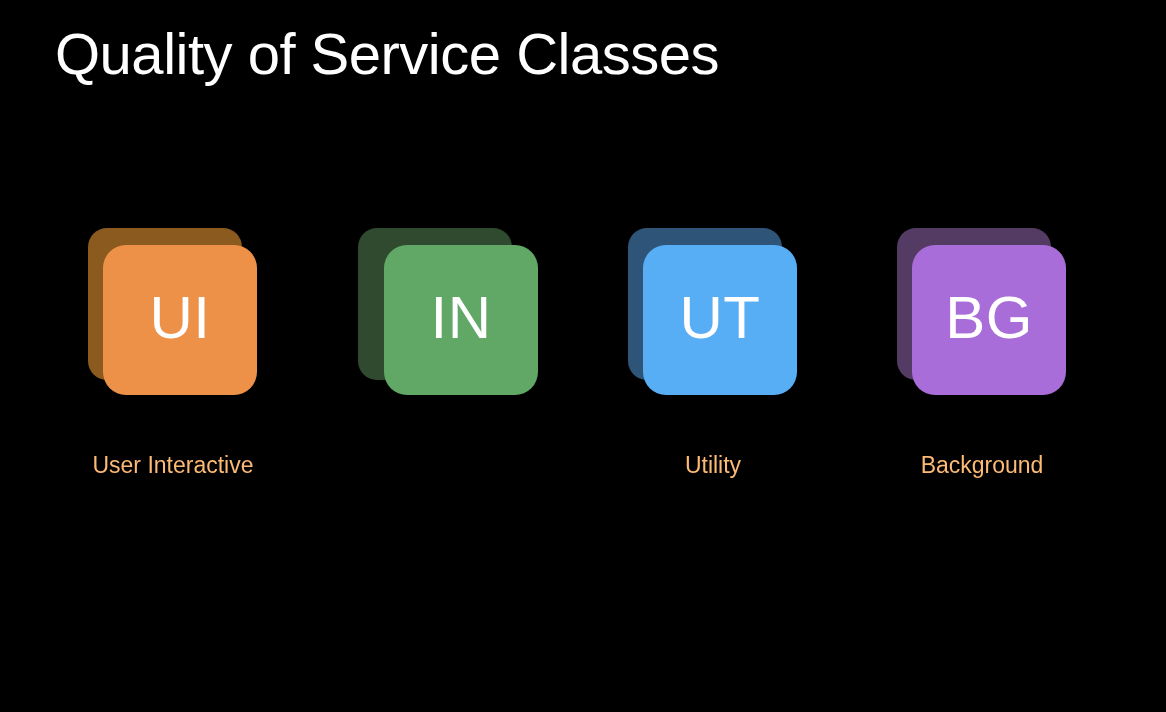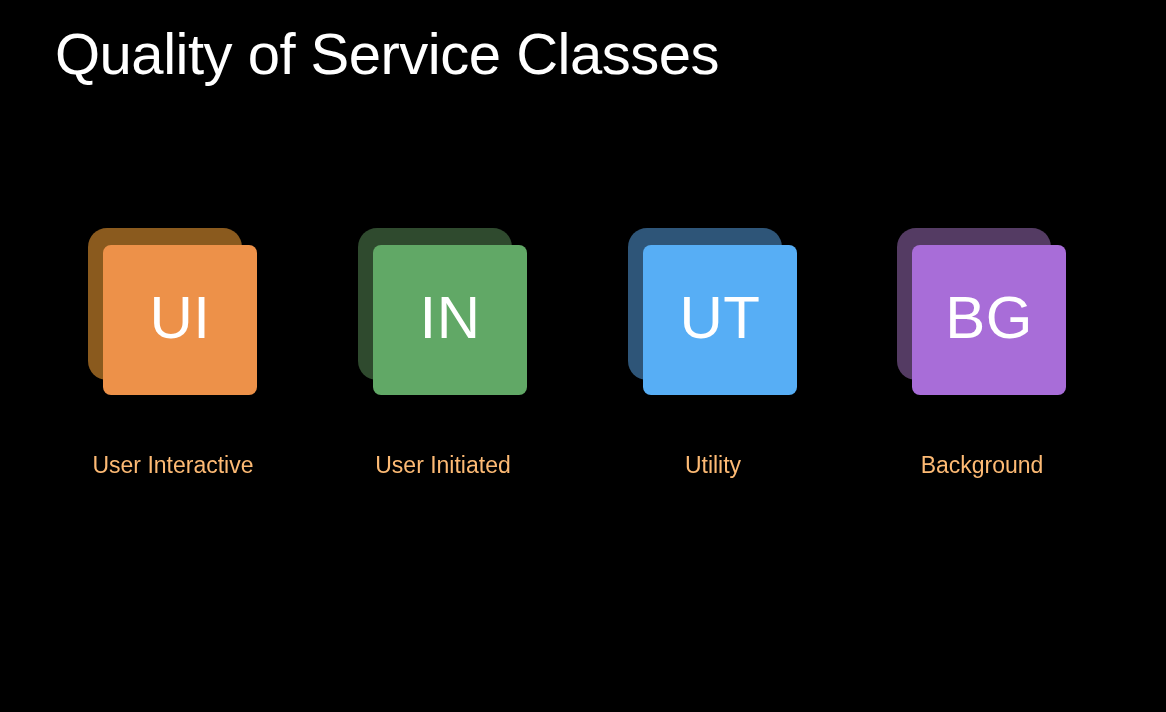--- a/index.html
+++ b/index.html
@@ -71,21 +71,21 @@
     height: 152px;
     border-radius: 19px;
   }
 
   .card-front {
     position: absolute;
     left: 15px;
     top: 17px;
     width: 154px;
     height: 150px;
-    border-radius: 8px;
+    border-radius: 23px;
     display: flex;
     align-items: center;
     justify-content: center;
   }
 
   .card-abbr {
     font-size: 60px;
     font-weight: 300;
     line-height: 1;
     color: #ffffff;
@@ -122,25 +122,24 @@
         <div class="card-front" style="background:#ED9149;">
           <span class="card-abbr">UI</span>
         </div>
       </div>
       <div class="qos-caption">User Interactive</div>
     </div>
 
     <div class="qos-item" style="left:358px;">
       <div class="card-stack">
         <div class="card-back" style="background:#2F4A2E;"></div>
-        <div class="card-front" style="background:#61A866;">
+        <div class="card-front" style="background:#61A866;margin-left:11px;">
           <span class="card-abbr">IN</span>
         </div>
       </div>
-      <div class="qos-caption">User Initiated</div>
     </div>
 
     <div class="qos-item" style="left:628px;">
       <div class="card-stack">
         <div class="card-back" style="background:#2E5578;"></div>
         <div class="card-front" style="background:#57AEF5;">
           <span class="card-abbr">UT</span>
         </div>
       </div>
       <div class="qos-caption">Utility</div>

